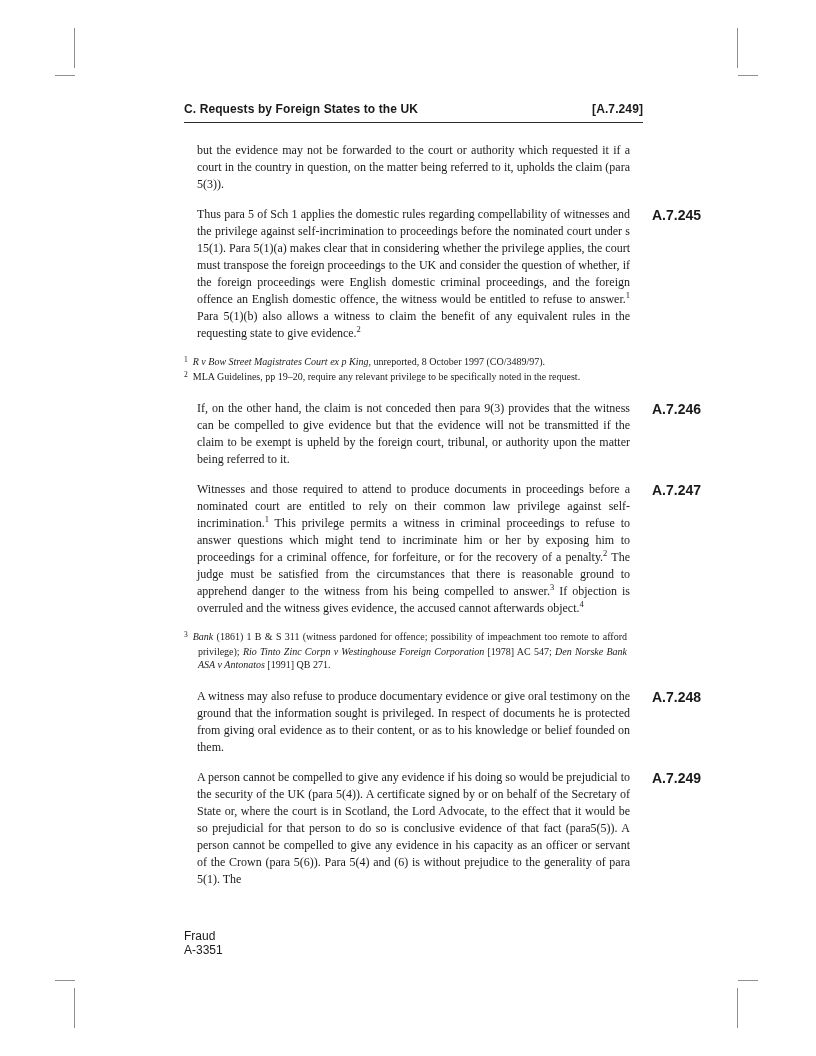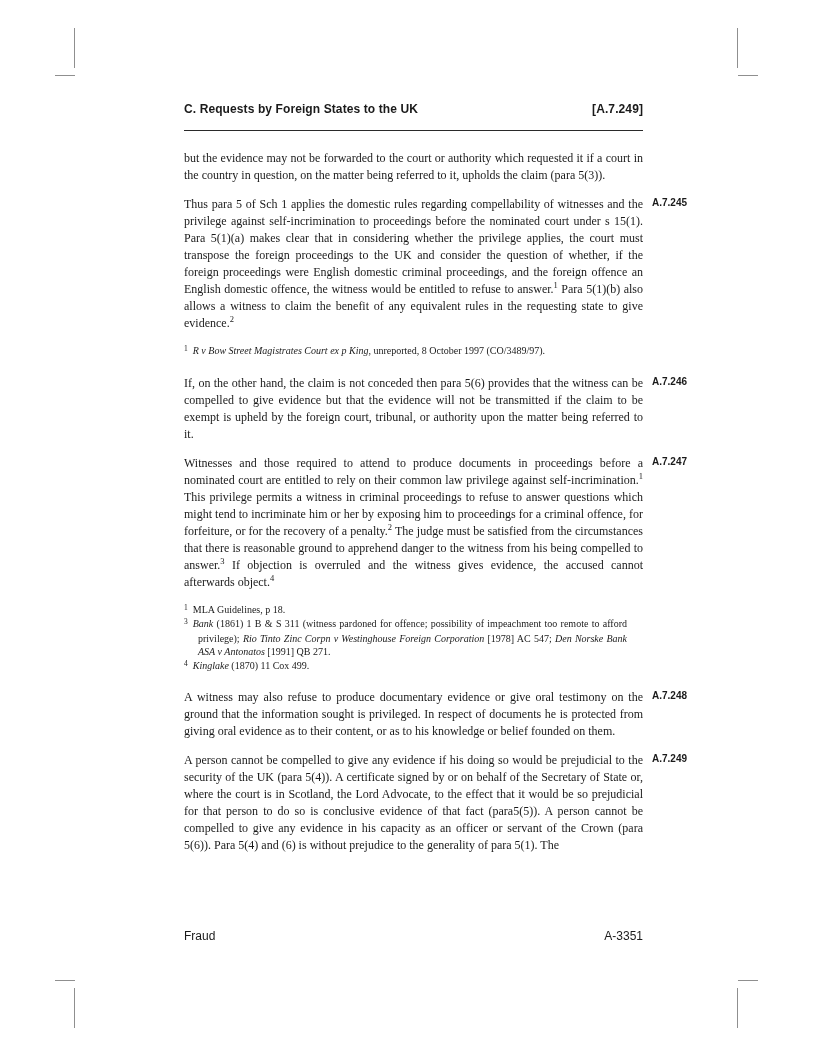--- a/index.html
+++ b/index.html
@@ -34,47 +34,47 @@
 
   header.running-head {
     display: flex;
     justify-content: space-between;
     align-items: baseline;
     font-family: "Liberation Sans", sans-serif;
     font-weight: bold;
     font-size: 12px;
     letter-spacing: 0.1px;
     border-bottom: 1.2px solid #2a2a2a;
-    padding-bottom: 14px;
+    padding-bottom: 6px;
     margin-bottom: 19px;
   }
 
   .para-block {
     position: relative;
     margin: 0 0 12px 0;
   }
   .body-text {
-    margin: 0;
+    margin: 13px;
     font-size: 12px;
     line-height: 17px;
     text-align: justify;
   }
   .body-text sup.fn-ref {
     font-size: 8.5px;
     line-height: 0;
     vertical-align: super;
   }
   .margin-label {
     position: absolute;
     top: 1px;
     left: calc(100% + 9px);
     white-space: nowrap;
     font-family: "Liberation Sans", sans-serif;
     font-weight: bold;
-    font-size: 10px;
+    font-size: 14px;
   }
 
   .footnotes {
     margin: 5px 16px 16px 0;
   }
   .footnote {
     font-size: 10px;
     line-height: 13.5px;
     text-align: justify;
     padding-left: 14px;
@@ -87,23 +87,24 @@
     top: -3px;
     padding-right: 5px;
   }
 
   footer.running-foot {
     position: absolute;
     left: 184px;
     top: 929px;
     width: 459px;
     display: flex;
-    justify-content: space-between;
+    justify-content: flex-start;
     font-family: "Liberation Sans", sans-serif;
     font-size: 12px;
+    flex-direction: column;
   }
 </style>
 </head>
 <body>
 
 <div class="crop v" style="left:74px;  top:28px;"></div>
 <div class="crop h" style="left:55px;  top:75px;"></div>
 <div class="crop v" style="left:737px; top:28px;"></div>
 <div class="crop h" style="left:738px; top:75px;"></div>
 <div class="crop h" style="left:55px;  top:980px;"></div>
@@ -120,33 +121,32 @@
   <main id="page-body">
       <div class="para-block">
         <p class="body-text"><span>but the evidence may not be forwarded to the court or authority which requested it if a court in the country in question, on the matter being referred to it, upholds the claim (para 5(3)).</span></p>
       </div>
       <div class="para-block">
         <p class="body-text"><span>Thus para 5 of Sch 1 applies the domestic rules regarding compellability of witnesses and the privilege against self-incrimination to proceedings before the nominated court under s 15(1). Para 5(1)(a) makes clear that in considering whether the privilege applies, the court must transpose the foreign proceedings to the UK and consider the question of whether, if the foreign proceedings were English domestic criminal proceedings, and the foreign offence an English domestic offence, the witness would be entitled to refuse to answer.</span><sup class="fn-ref">1</sup><span> Para 5(1)(b) also allows a witness to claim the benefit of any equivalent rules in the requesting state to give evidence.</span><sup class="fn-ref">2</sup></p>
         <span class="margin-label">A.7.245</span>
       </div>
       <div class="footnotes">
         <p class="footnote"><span class="fn-num">1</span><span class="fn-text"><i>R v Bow Street Magistrates Court ex p King</i><span>, unreported, 8 October 1997 (CO/3489/97).</span></span></p>
+        <p class="footnote"><span class="fn-num">2</span><span class="fn-text"><span>MLA Guidelines, pp 19–20, require any relevant privilege to be specifically noted in the request.</span></span></p>
       </div>
       <div class="para-block">
-        <p class="body-text"><span>If, on the other hand, the claim is not conceded then para 5(6) provides that the witness can be compelled to give evidence but that the evidence will not be transmitted if the claim to be exempt is upheld by the foreign court, tribunal, or authority upon the matter being referred to it.</span></p>
+        <p class="body-text"><span>If, on the other hand, the claim is not conceded then para 9(3) provides that the witness can be compelled to give evidence but that the evidence will not be transmitted if the claim to be exempt is upheld by the foreign court, tribunal, or authority upon the matter being referred to it.</span></p>
         <span class="margin-label">A.7.246</span>
       </div>
       <div class="para-block">
         <p class="body-text"><span>Witnesses and those required to attend to produce documents in proceedings before a nominated court are entitled to rely on their common law privilege against self-incrimination.</span><sup class="fn-ref">1</sup><span> This privilege permits a witness in criminal proceedings to refuse to answer questions which might tend to incriminate him or her by exposing him to proceedings for a criminal offence, for forfeiture, or for the recovery of a penalty.</span><sup class="fn-ref">2</sup><span> The judge must be satisfied from the circumstances that there is reasonable ground to apprehend danger to the witness from his being compelled to answer.</span><sup class="fn-ref">3</sup><span> If objection is overruled and the witness gives evidence, the accused cannot afterwards object.</span><sup class="fn-ref">4</sup></p>
         <span class="margin-label">A.7.247</span>
       </div>
       <div class="footnotes">
-        <p class="footnote"><span class="fn-num">1</span><span class="fn-text"><span>MLA Guidelines, p 18.</span></span></p>
         <p class="footnote"><span class="fn-num">3</span><span class="fn-text"><i>Bank</i><span> (1861) 1 B &amp; S 311 (witness pardoned for offence; possibility of impeachment too remote to afford privilege); </span><i>Rio Tinto Zinc Corpn v Westinghouse Foreign Corporation</i><span> [1978] AC 547; </span><i>Den Norske Bank ASA v Antonatos</i><span> [1991] QB 271.</span></span></p>
-        <p class="footnote"><span class="fn-num">4</span><span class="fn-text"><i>Kinglake</i><span> (1870) 11 Cox 499.</span></span></p>
       </div>
       <div class="para-block">
         <p class="body-text"><span>A witness may also refuse to produce documentary evidence or give oral testimony on the ground that the information sought is privileged. In respect of documents he is protected from giving oral evidence as to their content, or as to his knowledge or belief founded on them.</span></p>
         <span class="margin-label">A.7.248</span>
       </div>
       <div class="para-block">
         <p class="body-text"><span>A person cannot be compelled to give any evidence if his doing so would be prejudicial to the security of the UK (para 5(4)). A certificate signed by or on behalf of the Secretary of State or, where the court is in Scotland, the Lord Advocate, to the effect that it would be so prejudicial for that person to do so is conclusive evidence of that fact (para5(5)). A person cannot be compelled to give any evidence in his capacity as an officer or servant of the Crown (para 5(6)). Para 5(4) and (6) is without prejudice to the generality of para 5(1). The</span></p>
         <span class="margin-label">A.7.249</span>
       </div>
     </main>

